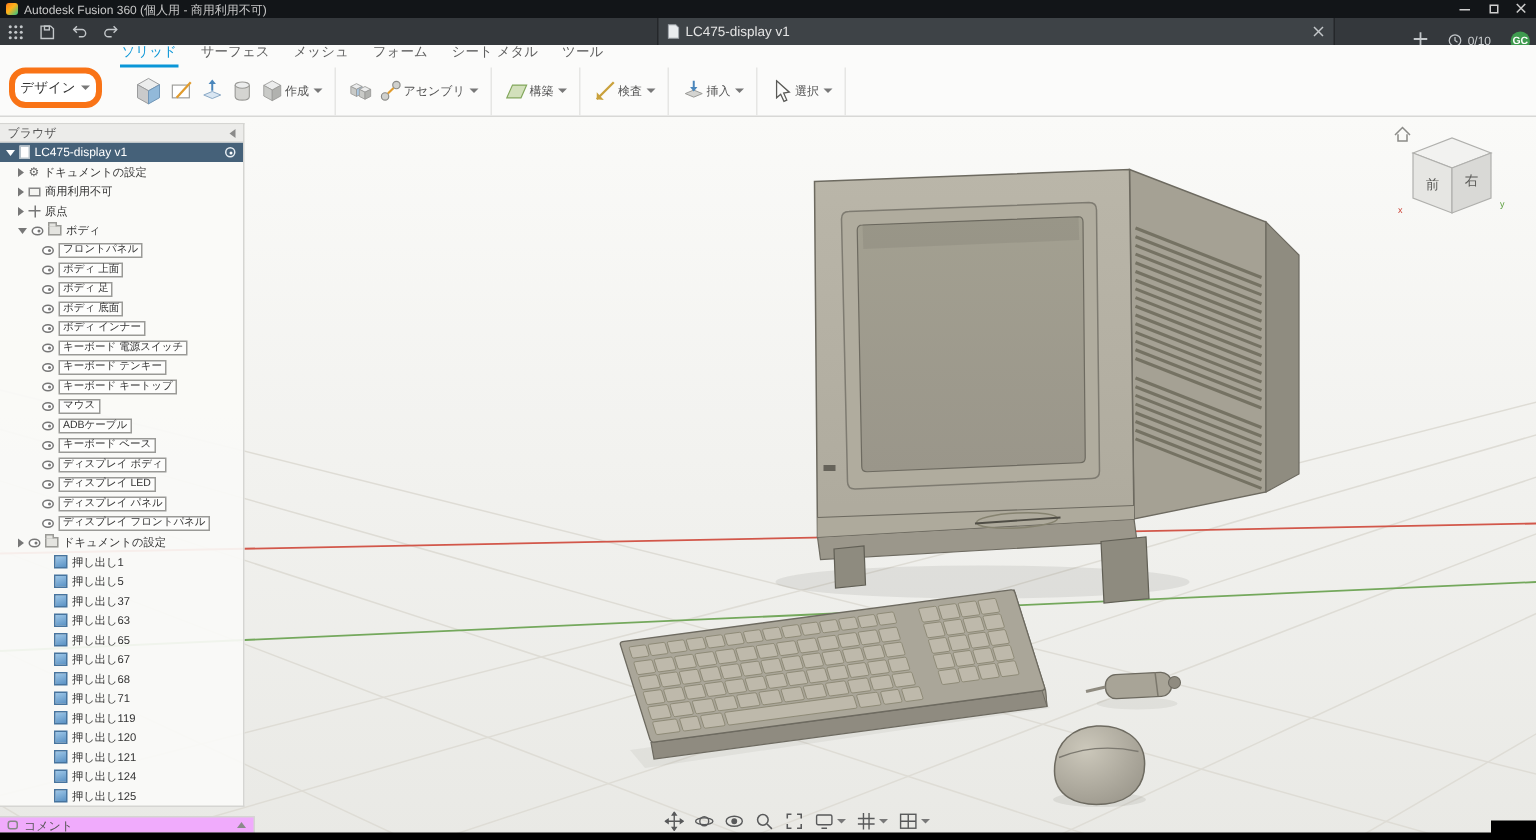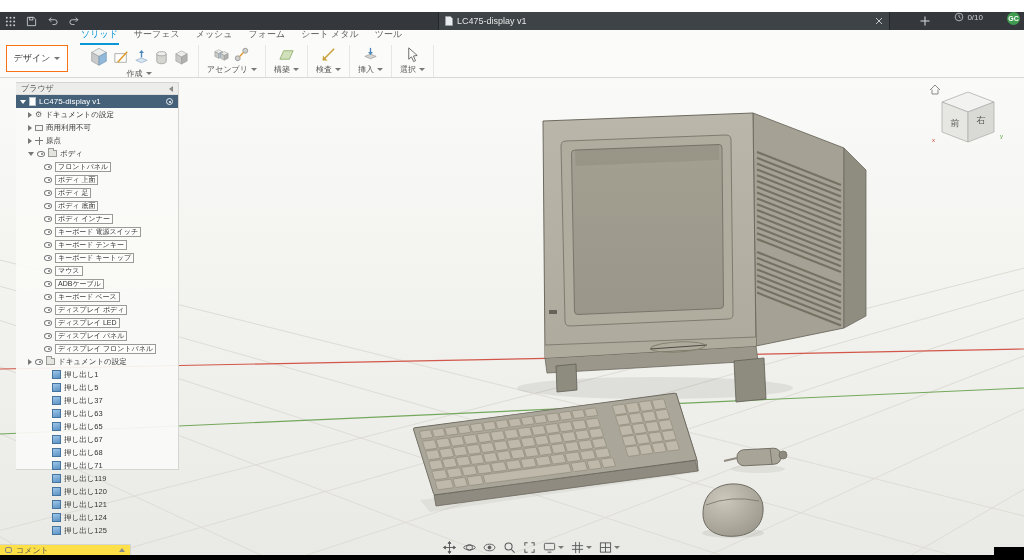--- a/index.html
+++ b/index.html
@@ -23,44 +23,44 @@
   .wb .x1{transform:rotate(45deg)} .wb .x2{transform:rotate(-45deg)}
 
   
   .appbar{position:absolute;left:0;top:12px;width:100%;height:18px;background:#34383c;z-index:30;
     display:flex;align-items:center;color:#d6d6d6}
   .ab-icon{width:21px;height:18px;display:flex;align-items:center;justify-content:center}
   .doc-tab{position:absolute;left:438px;top:0;width:452px;height:18px;background:#3e4347;
     border-left:1px solid #24272a;border-right:1px solid #24272a;
     display:flex;align-items:center;gap:4px;font-size:9px;color:#e4e4e4;padding:0 6px}
   .tab-close{margin-left:auto;display:flex;align-items:center}
-  .tr-cluster{position:absolute;right:4px;top:0;height:30px;display:flex;align-items:flex-start;gap:24px}
+  .tr-cluster{position:absolute;right:4px;top:0;height:30px;display:flex;align-items:center;gap:13px}
   .job{display:flex;align-items:center;gap:3px;font-size:8px;color:#cfd2d4}
   .avatar{width:13px;height:13px;border-radius:50%;background:#3f9b4f;color:#fff;font-size:7px;
     display:flex;align-items:center;justify-content:center;font-weight:bold}
 
   
   .ribbon{position:absolute;left:0;top:30px;width:100%;height:48px;background:#fbfbfa;
     border-bottom:1px solid #d8d8d6;z-index:30}
   .rtabs{display:flex;align-items:flex-end;height:15px;padding-left:80px;gap:14px;font-size:9px;color:#5f5f5f}
   .rtab{padding:1px 1px 2px;cursor:default;border-bottom:2px solid transparent}
   .rtab.active{color:#0a96d7;border-bottom:2px solid #0a96d7}
   .design-btn{position:absolute;left:6px;top:15px;width:62px;height:27px;background:#fff;
-    border:1px solid #f97316;border-radius:0;display:flex;align-items:center;justify-content:center;
+    border:4px solid #f97316;border-radius:11px;display:flex;align-items:center;justify-content:center;
     gap:4px;font-size:9px;color:#333}
   .rbody{display:flex;align-items:stretch;height:32px;padding-left:80px}
-  .rgroup{display:flex;flex-direction:column;align-items:center;justify-content:space-between;
+  .rgroup{display:flex;flex-direction:row;align-items:center;justify-content:space-between;
     padding:1px 8px 2px;border-right:1px solid #e6e6e4;height:32px}
   .ricons{display:flex;align-items:center;gap:3px}
   .rlabel{font-size:8px;color:#555;display:flex;align-items:center;gap:3px}
   .tri{width:0;height:0;border-left:3px solid transparent;border-right:3px solid transparent;border-top:3px solid #787878}
   .i22{width:22px;height:22px}.i18{width:17px;height:17px}
 
   
-  .browser{position:absolute;left:16px;top:82px;width:163px;height:388px;z-index:20;
+  .browser{position:absolute;left:0;top:82px;width:163px;height:456px;z-index:20;
     background:rgba(250,250,248,.93);border:1px solid #d5d5d2;border-left:none;color:#333}
   .bheader{height:12px;background:#ececea;border-bottom:1px solid #dcdcda;display:flex;align-items:center;
     padding:0 5px;font-size:8px;color:#555}
   .bcollapse{margin-left:auto;width:0;height:0;border-top:3px solid transparent;border-bottom:3px solid transparent;border-right:4px solid #8a8a8a}
   .btree{overflow:hidden}
   .brow{height:13px;display:flex;align-items:center;gap:3px;padding-left:12px;white-space:nowrap;font-size:7.5px}
   .brow.root{background:#456179;color:#fff;padding-left:4px;font-size:8px}
   .caretr{width:0;height:0;border-top:3px solid transparent;border-bottom:3px solid transparent;border-left:4px solid #777;flex:0 0 auto}
   .caretd{width:0;height:0;border-left:3px solid transparent;border-right:3px solid transparent;border-top:4px solid #777;flex:0 0 auto}
   .root .caretd{border-top-color:#fff}
@@ -75,21 +75,21 @@
   .eye{width:8px;height:6px;border:1px solid #777;border-radius:50%;background:#fff;position:relative;flex:0 0 auto}
   .eye::after{content:"";position:absolute;left:2.5px;top:1.5px;width:2px;height:2px;background:#777;border-radius:50%}
   .folder{width:9px;height:7px;background:#e4e4e0;border:1px solid #9a9a96;position:relative;flex:0 0 auto}
   .folder::before{content:"";position:absolute;top:-3px;left:-1px;width:4px;height:2px;background:#e4e4e0;border:1px solid #9a9a96;border-bottom:none}
   .brow.body{padding-left:28px}
   .blbl{border:1px solid #9a9a97;background:#fdfdfc;padding:0 2px;line-height:8px;font-size:7px}
   .brow.feat{padding-left:36px}
   .cube{width:9px;height:9px;background:linear-gradient(160deg,#9ec7e8,#5b92c4);border:1px solid #47749e;flex:0 0 auto}
 
   
-  .comments{position:absolute;left:0;top:544px;width:131px;height:12px;background:#fde047;z-index:20;
+  .comments{position:absolute;left:0;top:544px;width:170px;height:12px;background:#f0abfc;z-index:20;
     border:1px solid #d5d5d2;border-left:none;display:flex;align-items:center;gap:4px;padding:0 5px;font-size:8px;color:#555}
   .cbubble{width:7px;height:6px;border:1px solid #888;border-radius:2px;flex:0 0 auto}
   .cup{margin-left:auto;width:0;height:0;border-left:3px solid transparent;border-right:3px solid transparent;border-bottom:4px solid #8a8a8a}
 
   
   .navbar{position:absolute;left:443px;top:540px;height:15px;display:flex;align-items:center;gap:7px;z-index:20}
   .nv{width:13px;height:13px}
   .nvgrp{display:flex;align-items:center;gap:2px}
 
   
@@ -297,20 +297,36 @@
       <line x1="737" y1="458" x2="724" y2="461" stroke="#8f8b80" stroke-width="2"></line>
     </g>
 
     <g>
       <ellipse cx="733" cy="533" rx="31" ry="5" fill="rgba(80,78,68,0.10)"></ellipse>
       <path d="M703 514 C703 494 716 485 731 484 C748 483 762 492 763 507 C764 523 755 534 737 536 C717 538 703 530 703 514 Z" fill="url(#gMouse)" stroke="#6d6a60" stroke-width="1"></path>
       <path d="M706 505 Q731 495 759 501" fill="none" stroke="#7c7970" stroke-width="0.9"></path>
     </g>
   </svg>
 
+  <div class="titlebar">
+    <span class="appicon"></span>
+    <span>Autodesk Fusion 360 (個人用 - 商用利用不可)</span>
+    <div class="winbtns">
+      <span class="wb">
+          <i class="min"></i>
+        </span>
+      <span class="wb">
+          <i class="max"></i>
+        </span>
+      <span class="wb">
+          <i class="x1"></i>
+          <i class="x2"></i>
+        </span>
+    </div>
+  </div>
 
   <div class="appbar">
     <span class="ab-icon">
       <svg width="11" height="11" viewBox="0 0 12 12" fill="#c3c7ca">
         <circle cx="2" cy="2" r="1.1"></circle>
           <circle cx="6" cy="2" r="1.1"></circle>
           <circle cx="10" cy="2" r="1.1"></circle>
         <circle cx="2" cy="6" r="1.1"></circle>
           <circle cx="6" cy="6" r="1.1"></circle>
           <circle cx="10" cy="6" r="1.1"></circle>

